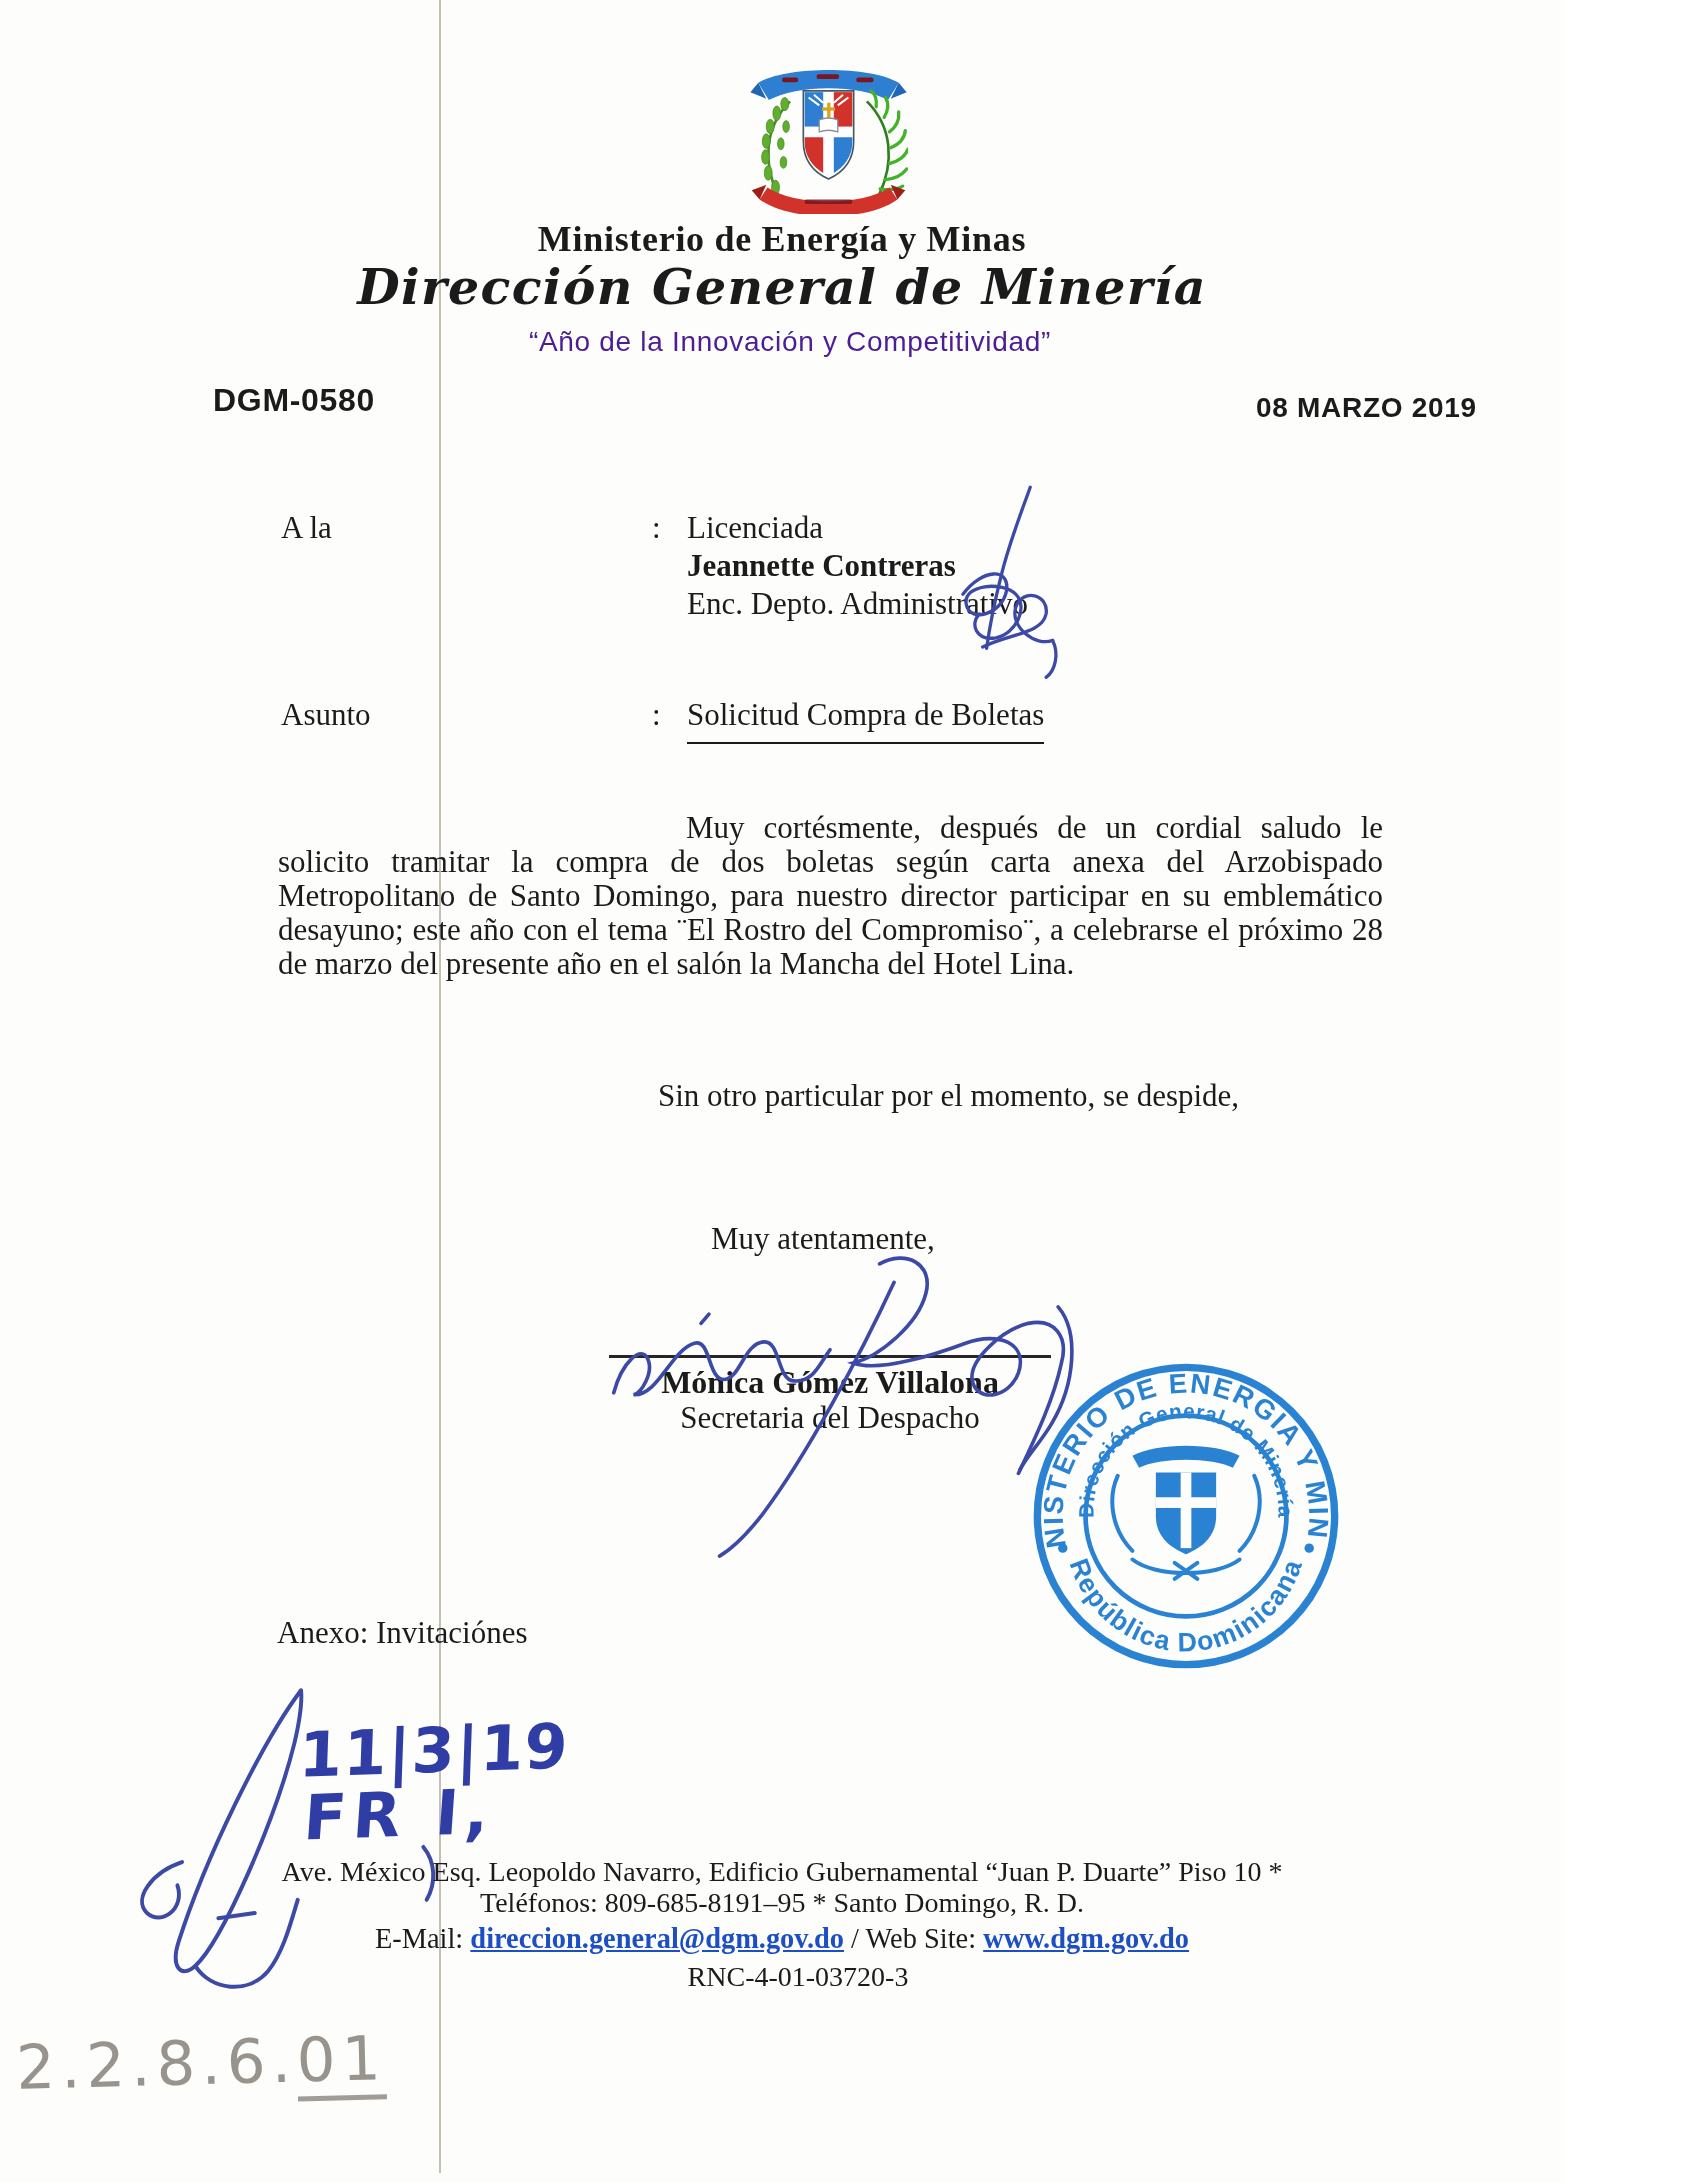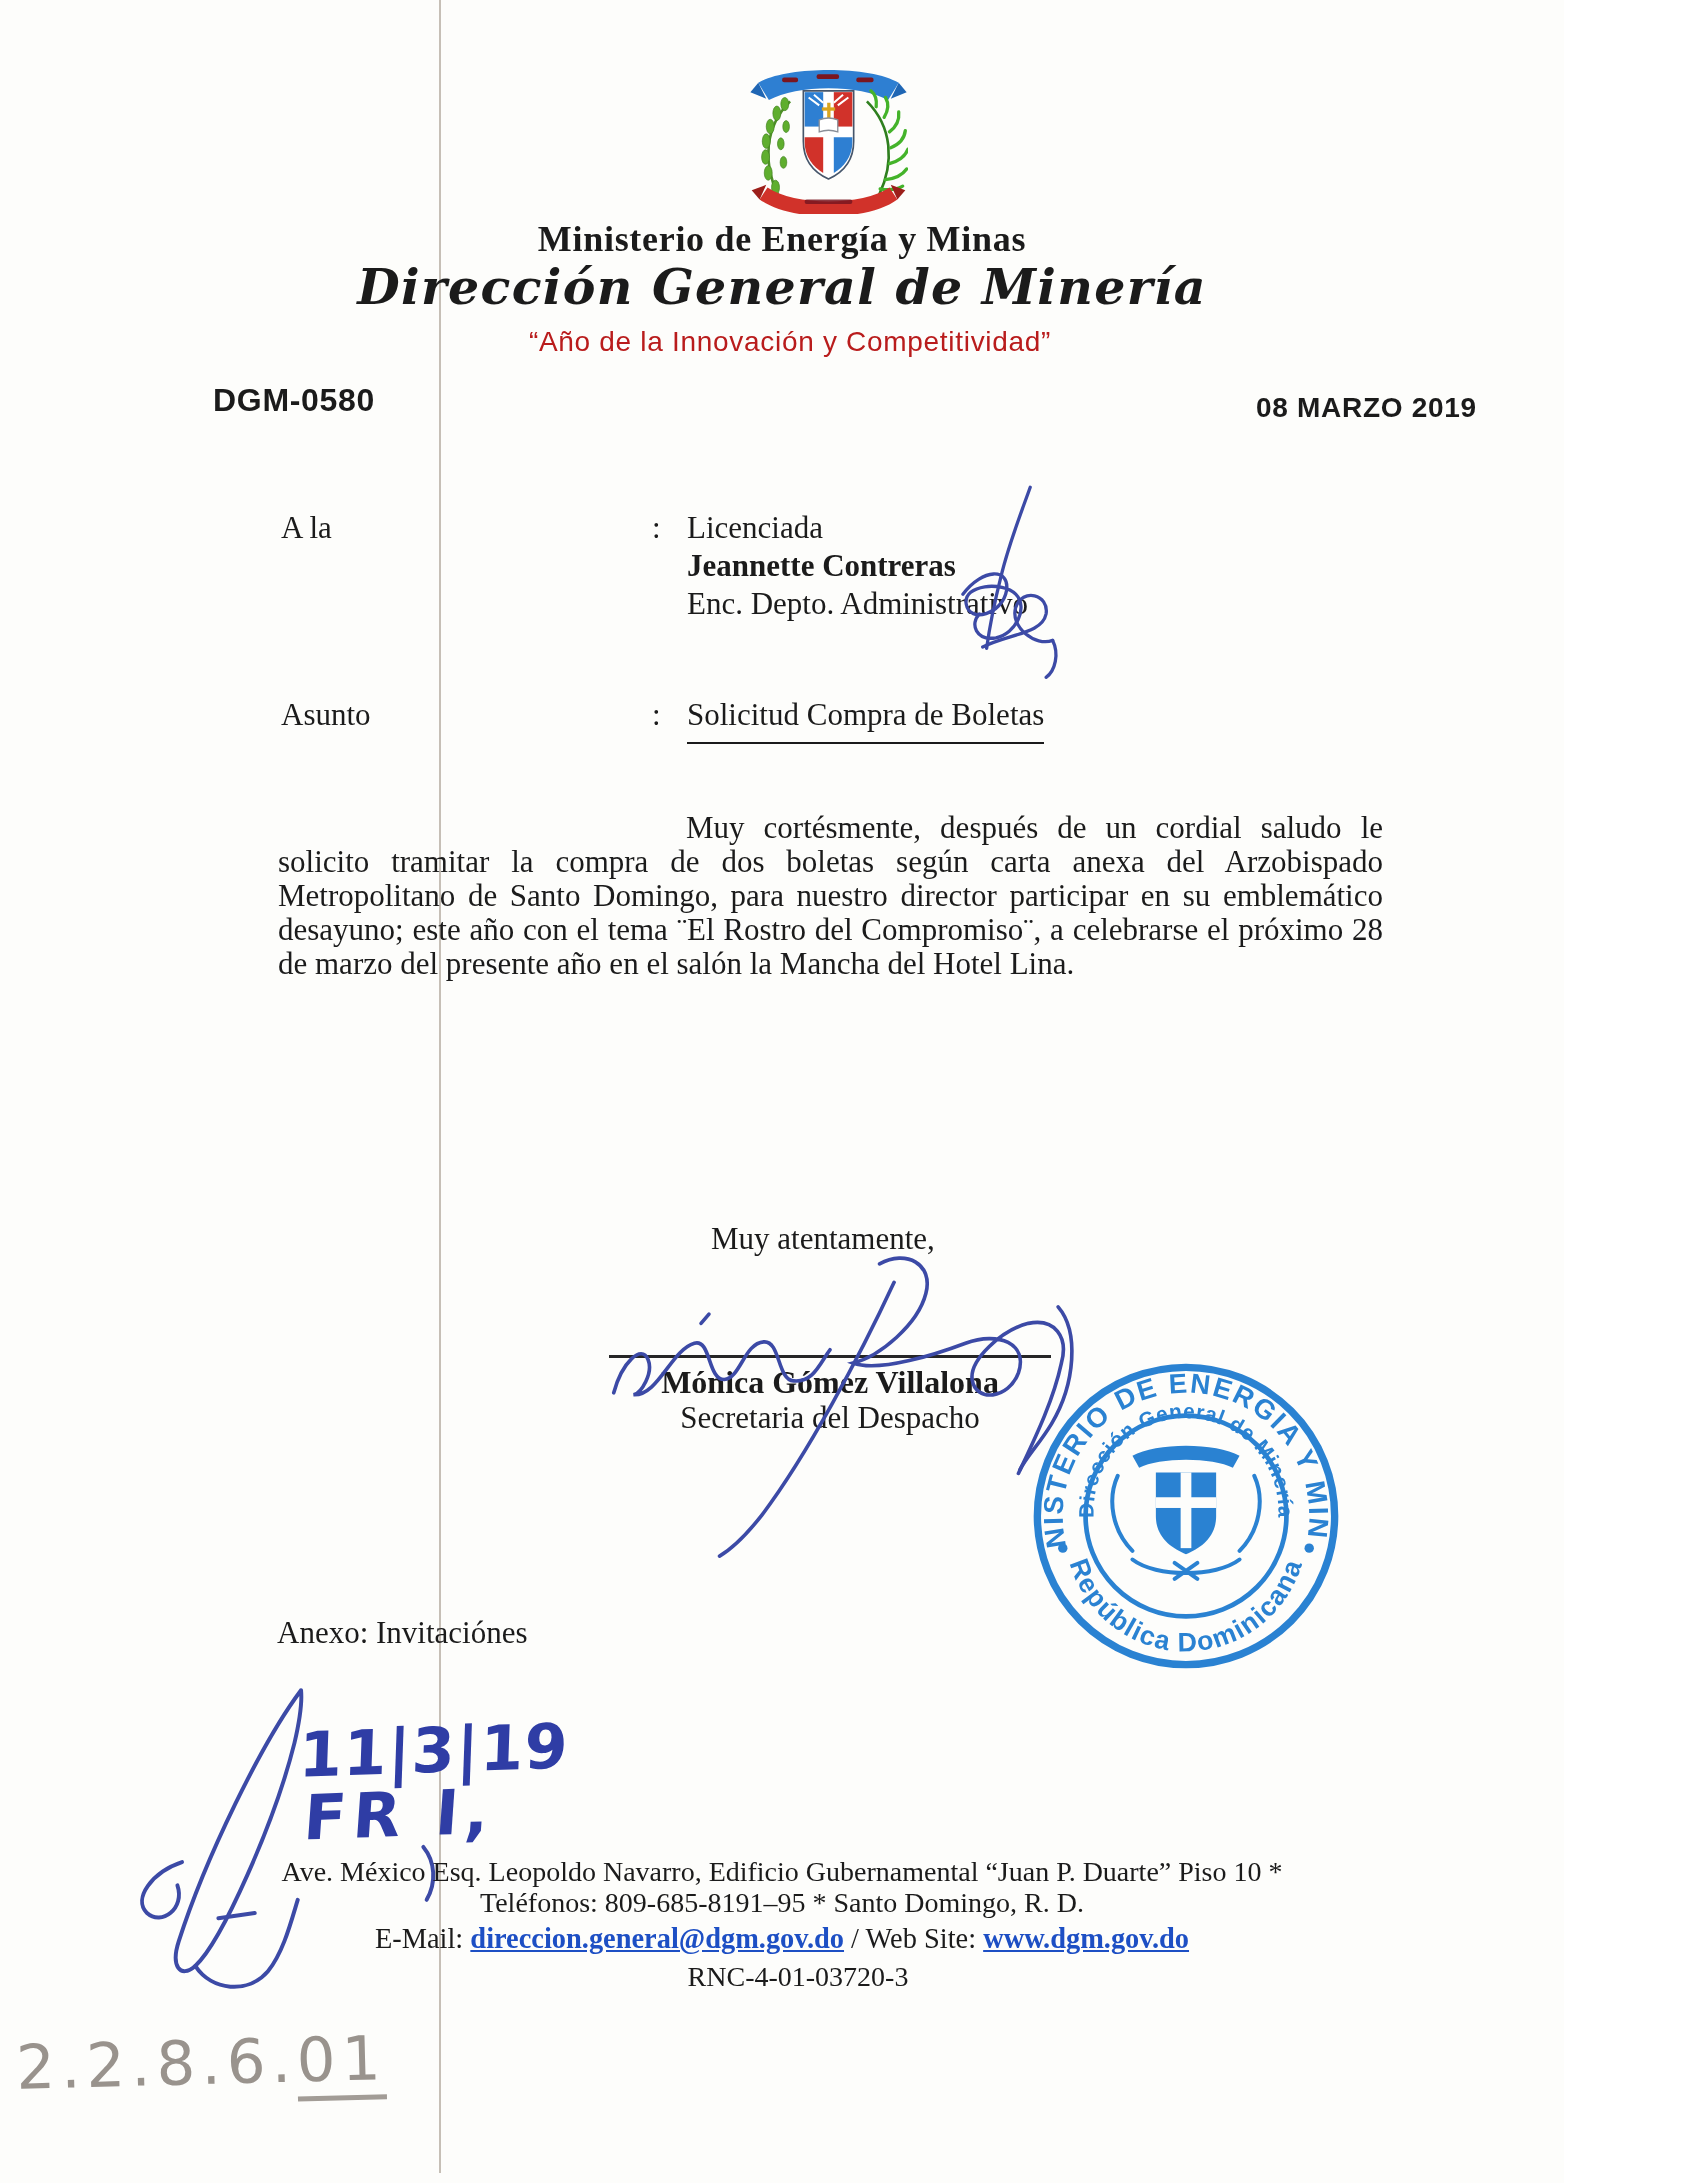--- a/index.html
+++ b/index.html
@@ -6,21 +6,21 @@
   .page{position:relative;width:1564px;height:2183px;background:#fdfdfb;overflow:hidden;
         font-family:"Liberation Serif","DejaVu Serif",serif;color:#1b1b1b;}
   .abs{position:absolute;}
   .center{left:0;right:0;text-align:center;}
   
   .fold-line{left:439px;top:0;width:2px;height:2173px;background:#b3a99f;opacity:.75;}
   
   .ministry{top:218px;font-size:36px;font-weight:bold;letter-spacing:0.7px;}
   .directorate{top:258px;font-size:49px;font-weight:bold;font-style:italic;
                font-family:"DejaVu Serif",serif;letter-spacing:1.3px;}
-  .motto{top:326px;font-size:28px;font-family:"Liberation Sans",sans-serif;color:#b91c1c;letter-spacing:0.7px;margin-left:16px;}
+  .motto{top:326px;font-size:28px;font-family:"Liberation Sans",sans-serif;color:#4c1d95;letter-spacing:0.7px;margin-left:16px;}
   .refnum{left:213px;top:382px;font-size:32px;font-weight:bold;font-family:"Liberation Sans",sans-serif;letter-spacing:0.7px;}
   .date{left:1256px;top:392px;font-size:28px;font-weight:bold;font-family:"Liberation Sans",sans-serif;letter-spacing:0.7px;}
   
   .doc-text{font-size:31px;line-height:38px;}
   .lbl-ala{left:281px;top:509px;}
   .colon1{left:652px;top:509px;}
   .recipient-block{left:687px;top:509px;}
   .bold{font-weight:bold;}
   .lbl-asunto{left:281px;top:696px;}
   .colon2{left:652px;top:696px;}
@@ -119,20 +119,21 @@
     <div>Licenciada</div>
     <div class="bold">Jeannette Contreras</div>
     <div>Enc. Depto. Administrativo</div>
   </div>
 
   <div class="abs doc-text lbl-asunto">Asunto</div>
   <div class="abs doc-text colon2">:</div>
   <div class="abs doc-text subject">Solicitud Compra de Boletas</div>
 
   <div class="abs body-par">Muy cortésmente, después de un cordial saludo  le solicito  tramitar la compra de dos boletas según carta anexa del Arzobispado Metropolitano de Santo Domingo,  para nuestro director participar en su emblemático desayuno; este año con el tema  ¨El Rostro del Compromiso¨, a celebrarse el próximo 28 de marzo del presente año en el salón la Mancha del Hotel Lina.</div>
+  <div class="abs closing">Sin otro particular por el momento, se despide,</div>
   <div class="abs salute">Muy atentamente,</div>
 
   <div class="abs sig-line"></div>
   <div class="abs sig-name">Mónica Gómez Villalona</div>
   <div class="abs sig-title">Secretaria del Despacho</div>
 
   <div class="abs" style="left:595px;top:1244px;">
     <svg width="503" height="324" viewBox="0 0 760 490" fill="none" stroke="#3c4aa6" stroke-width="5.5" stroke-linecap="round">
       <path d="M28,225 C40,180 70,150 80,175 C88,195 70,225 58,228 C95,230 115,160 150,150 C175,143 170,205 195,205 C220,203 225,150 255,148 C280,146 275,205 300,207 C330,210 340,180 355,160"></path>
       <path d="M160,120 L172,106"></path>

